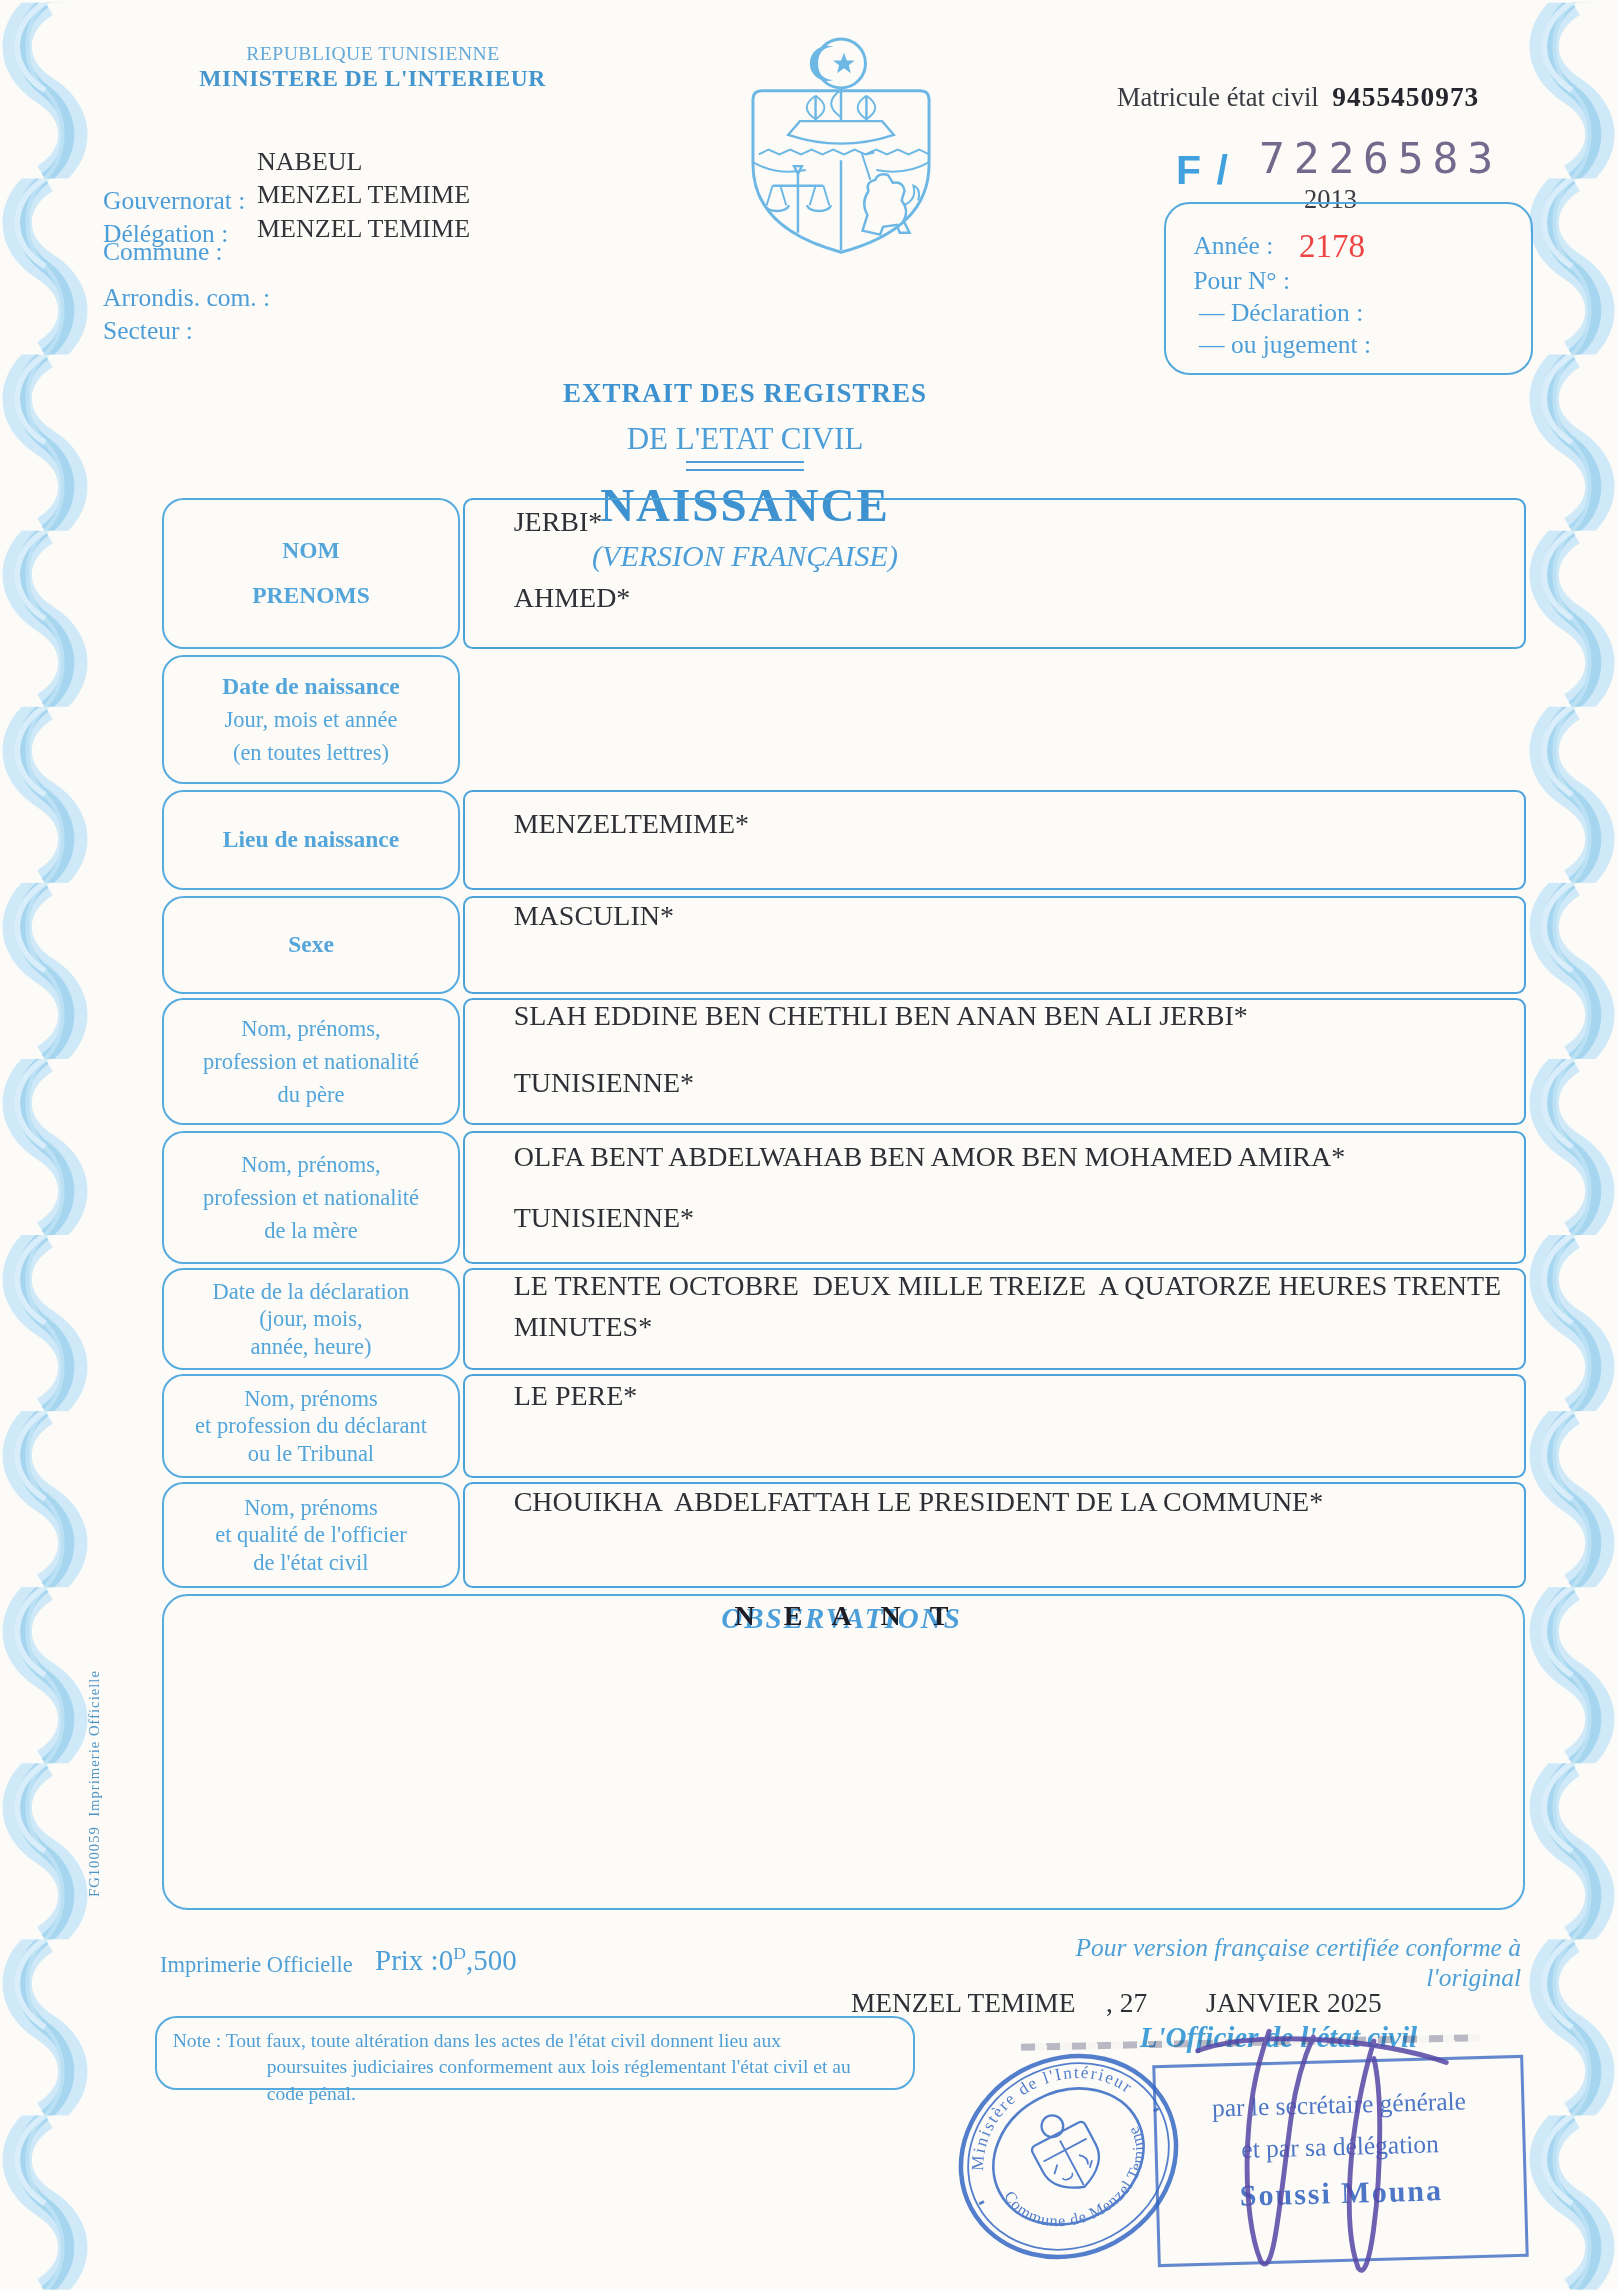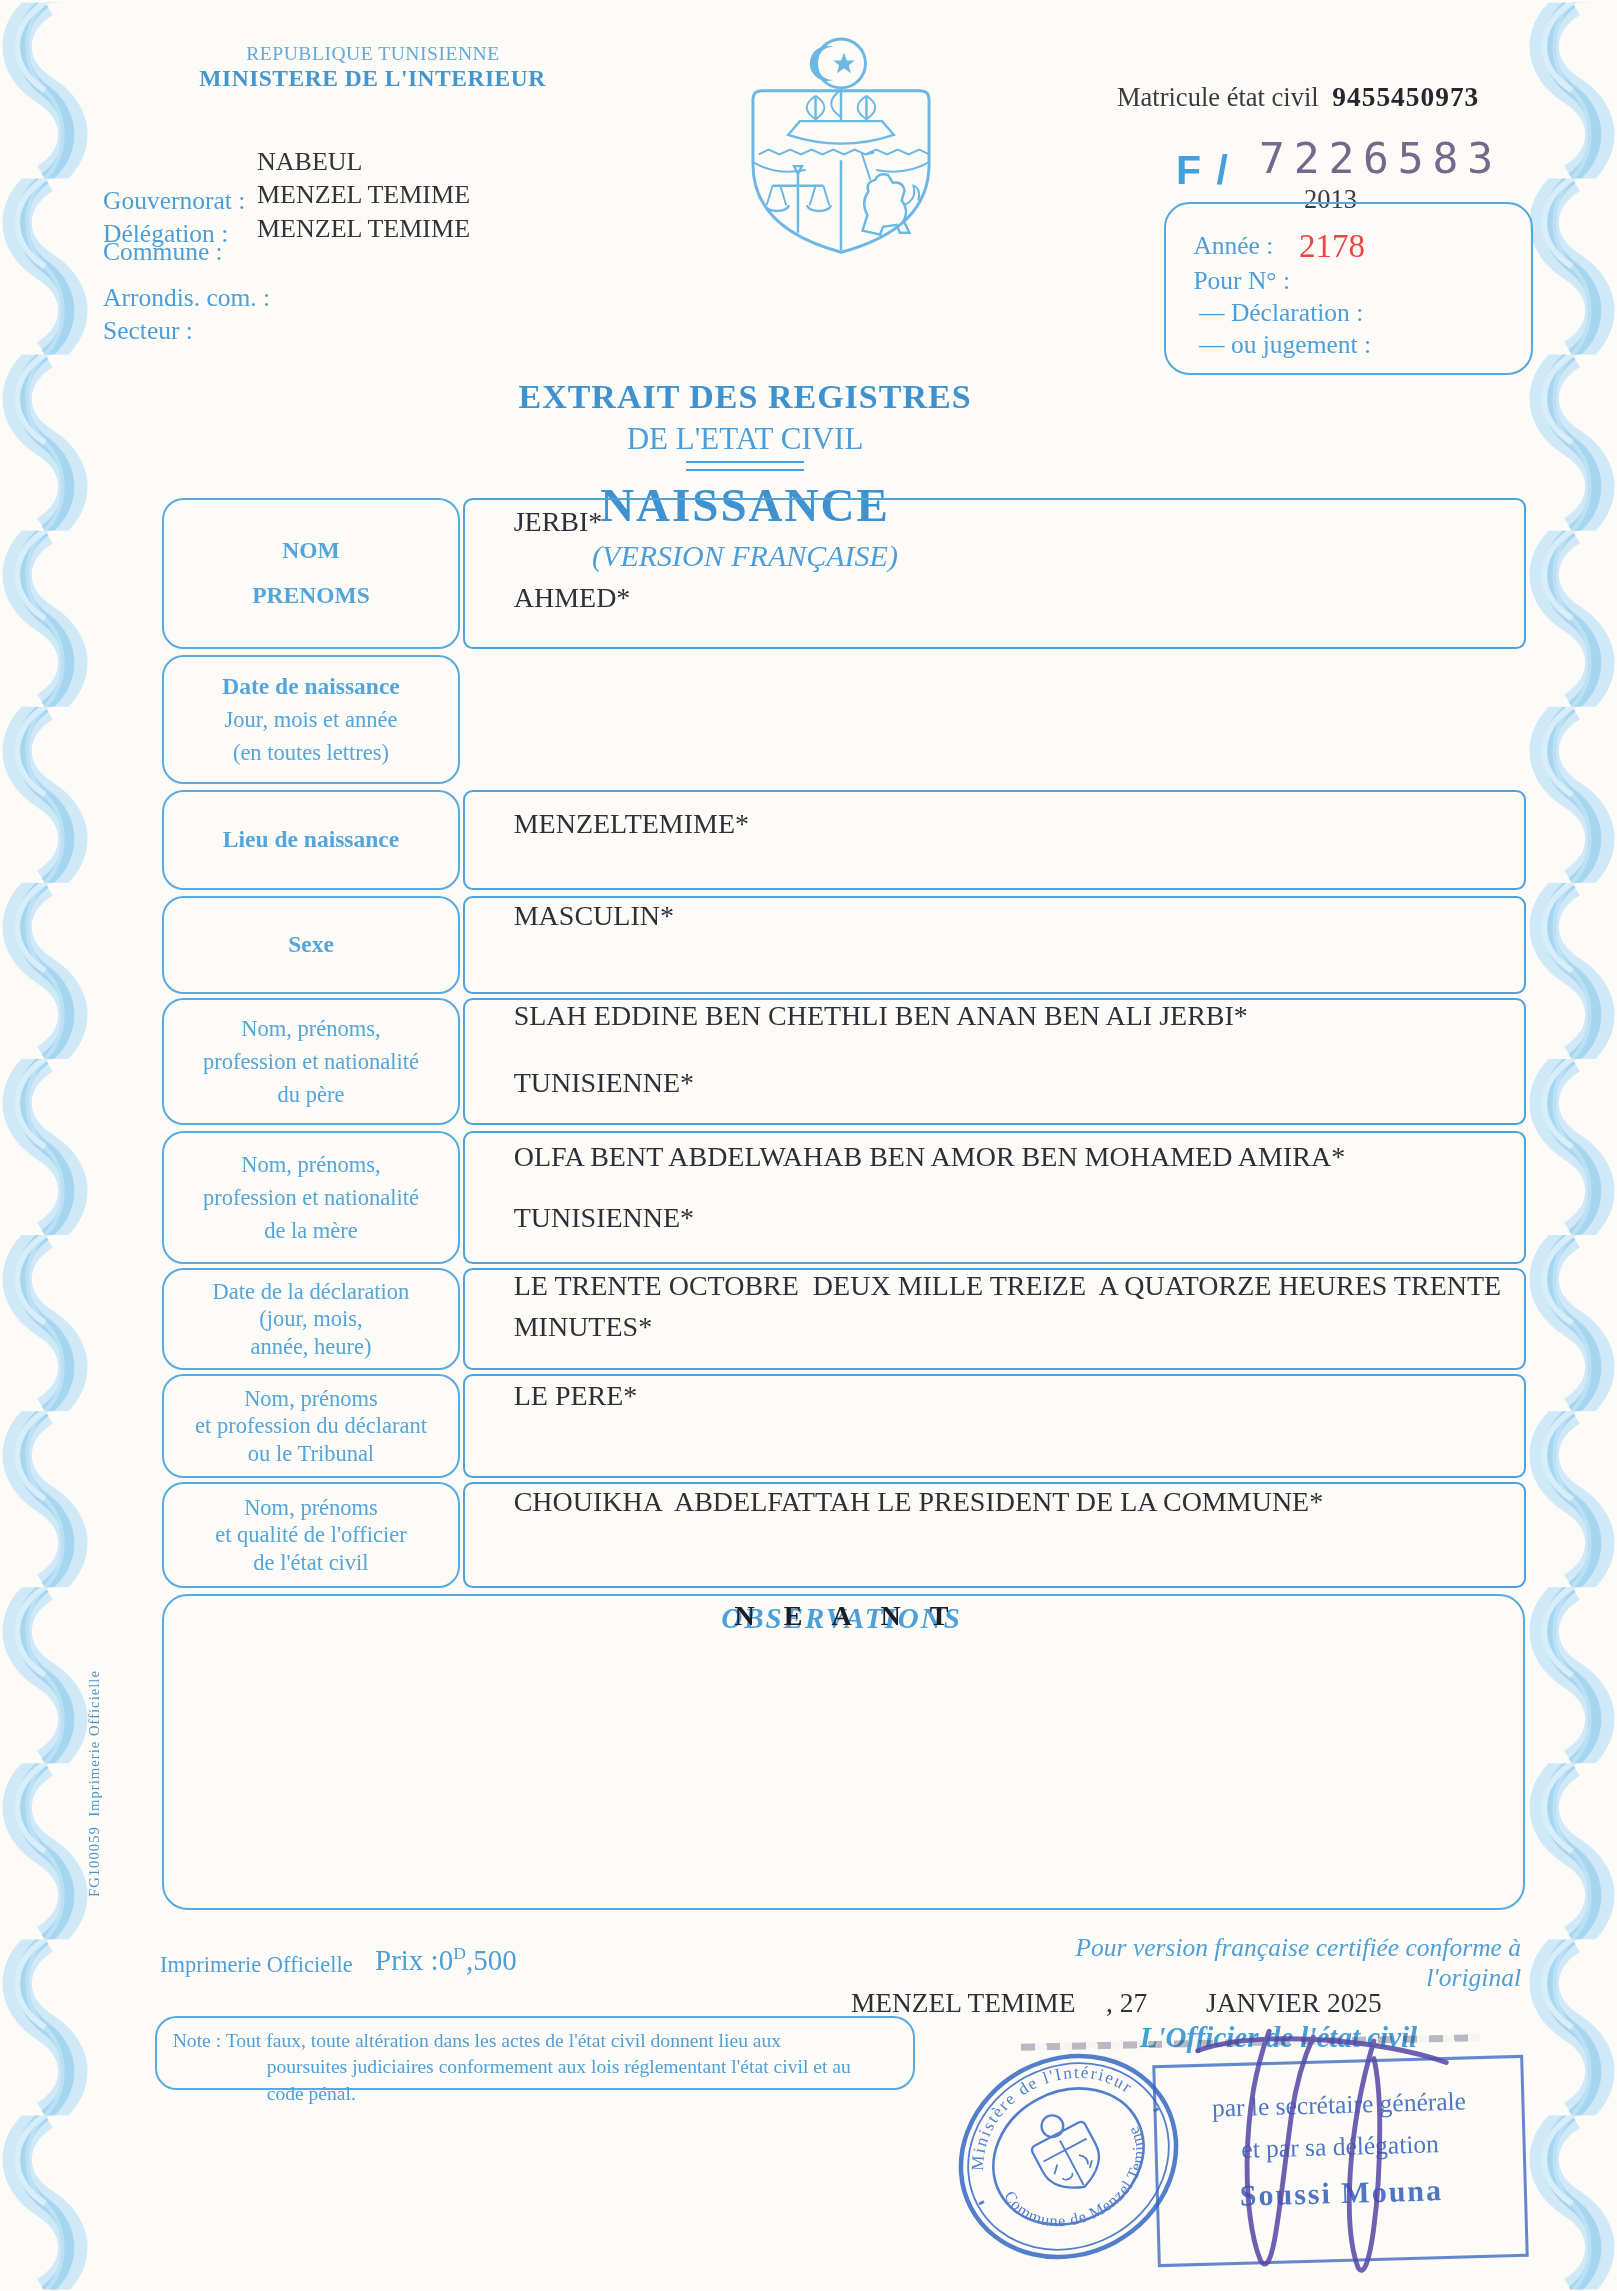--- a/index.html
+++ b/index.html
@@ -17,21 +17,21 @@
   .admin-label{left:103px;font-size:25.5px;color:#4d9ed8;white-space:pre;}
   .admin-value{left:257px;font-size:26px;color:#33333a;white-space:pre;}
   .matricule{left:1117px;top:82px;font-size:26.5px;color:#3a3a42;}
   .matricule b{font-size:27.4px;letter-spacing:1px;color:#26262e;margin-left:13.7px;}
   .serial-prefix{left:1176px;top:147px;font-size:41px;font-weight:bold;color:#41a1de;letter-spacing:2px;}
   .serial-number{left:1259px;top:133px;font-size:43px;color:#685d83;letter-spacing:8.8px;opacity:.92;}
   .stamped-year{left:1304px;top:184px;font-size:26.5px;color:#3c3c44;}
   .acte-box{left:1164px;top:202px;width:365px;height:169px;border:2.9px solid #55a8db;border-radius:25.5px;}
   .acte-t{position:absolute;font-size:25.5px;color:#4d9ed8;white-space:pre;}
   .acte-v{position:absolute;font-size:33px;color:#ef4444;}
-  .t1{left:441px;top:378px;width:608px;text-align:center;font-size:34px;font-weight:bold;color:#3e92d0;letter-spacing:1px;}
+  .t1{left:441px;top:378px;width:608px;text-align:center;font-size:27px;font-weight:bold;color:#3e92d0;letter-spacing:1px;}
   .t2{left:441px;top:421px;width:608px;text-align:center;font-size:31px;color:#4d9ed8;}
   .t-div{left:686px;top:461px;width:118px;height:5.9px;border-top:2.9px solid #4d9ed8;border-bottom:2px solid #4d9ed8;}
   .t3{left:441px;top:478px;width:608px;text-align:center;font-size:47px;font-weight:bold;color:#3e92d0;letter-spacing:2px;}
   .t4{left:441px;top:539px;width:608px;text-align:center;font-size:30px;font-style:italic;color:#4d9ed8;}
   
   .row-label{position:absolute;left:162px;width:294px;border:2.9px solid #58abdf;border-radius:21.6px;
              display:flex;flex-direction:column;align-items:center;justify-content:center;gap:5.9px;
              color:#54a5da;font-size:22.5px;line-height:27.4px;text-align:center;}
   .row-value{position:absolute;left:463px;width:1059px;border:2.9px solid #4da3d9;border-radius:9.8px;}
   .vline{position:absolute;left:13.7px;color:#2f2f37;font-size:28px;white-space:pre;margin-left:35px;}

